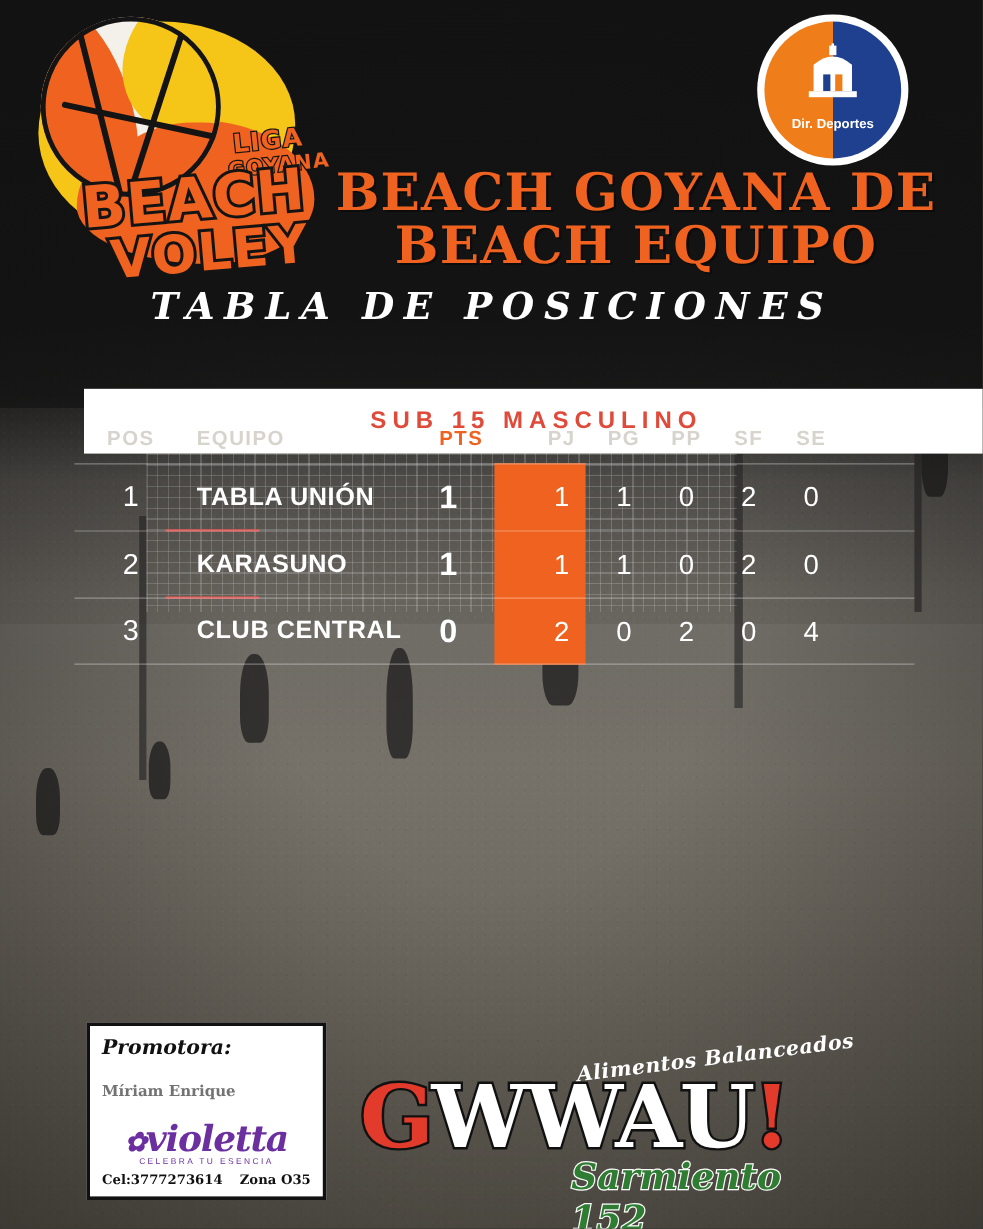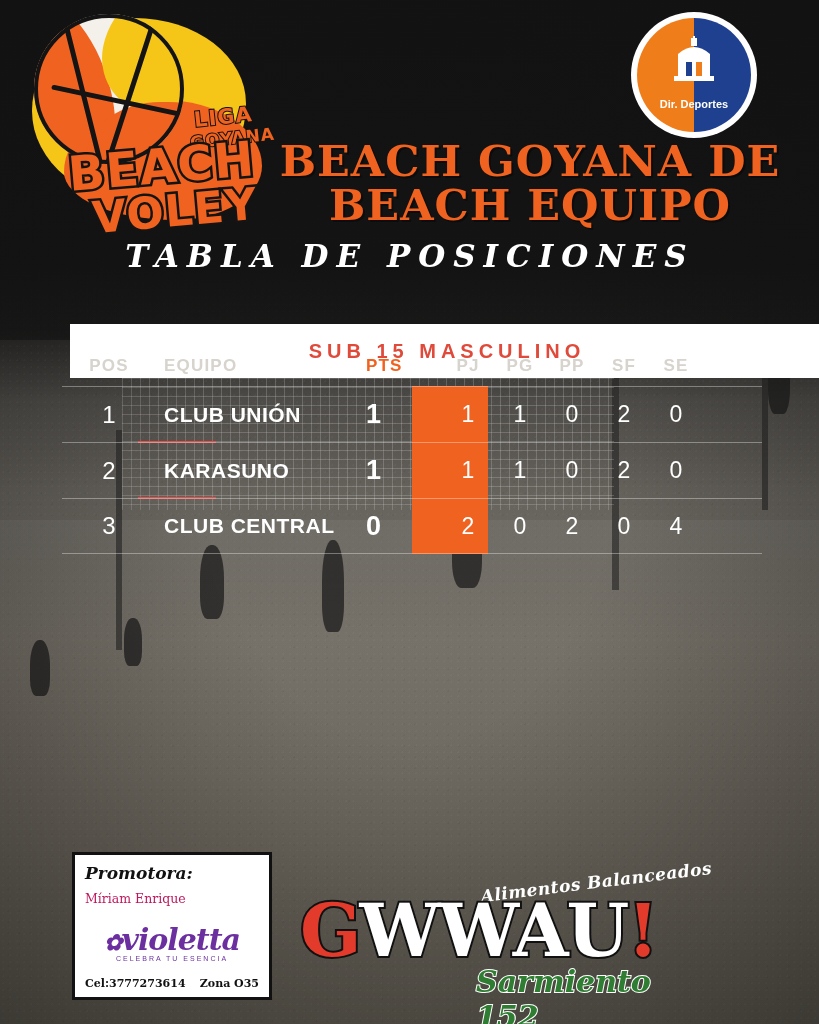--- a/index.html
+++ b/index.html
@@ -269,23 +269,23 @@
     position: absolute; left: 72px; top: 852px; width: 200px; height: 148px;
     background: #ffffff;
     border: 3px solid #111;
     padding: 8px 10px;
   }
   .violeta .promo-label {
     font-size: 17px; font-weight: 700; color: #111; font-style: italic;
     font-family: "DejaVu Serif", serif;
   }
   .violeta .promo-name {
-    font-size: 12.5px; font-weight: 400; color: #be185d;
-    font-family: "DejaVu Serif", serif;
-    margin-top: 8px;
+    font-size: 12.5px; font-weight: 700; color: #737373;
+    font-family: "DejaVu Serif", serif;
+    margin-top: 18px;
   }
   .violeta .brand {
     margin-top: 16px; text-align: center;
     color: #6b2fa0; font-size: 30px; font-weight: 700;
     font-family: "DejaVu Serif", serif;
     font-style: italic;
     letter-spacing: -1px;
   }
   .violeta .brand .bfly { font-size: 22px; }
   .violeta .tagline {
@@ -407,21 +407,21 @@
       <div class="c-pts">PTS</div>
       <div class="c-pj">PJ</div>
       <div class="c-pg">PG</div>
       <div class="c-pp">PP</div>
       <div class="c-sf">SF</div>
       <div class="c-se">SE</div>
     </div>
 
     <div class="trow">
       <div class="c-pos">1</div>
-      <div class="c-team">CLUB UNIÓN</div>
+      <div class="c-team">TABLA UNIÓN</div>
       <div class="c-pts">1</div>
       <div class="c-pj">1</div>
       <div class="c-pg">1</div>
       <div class="c-pp">0</div>
       <div class="c-sf">2</div>
       <div class="c-se">0</div>
       <div class="red-sep" style="bottom:-1px;"></div>
     </div>
 
     <div class="trow">

